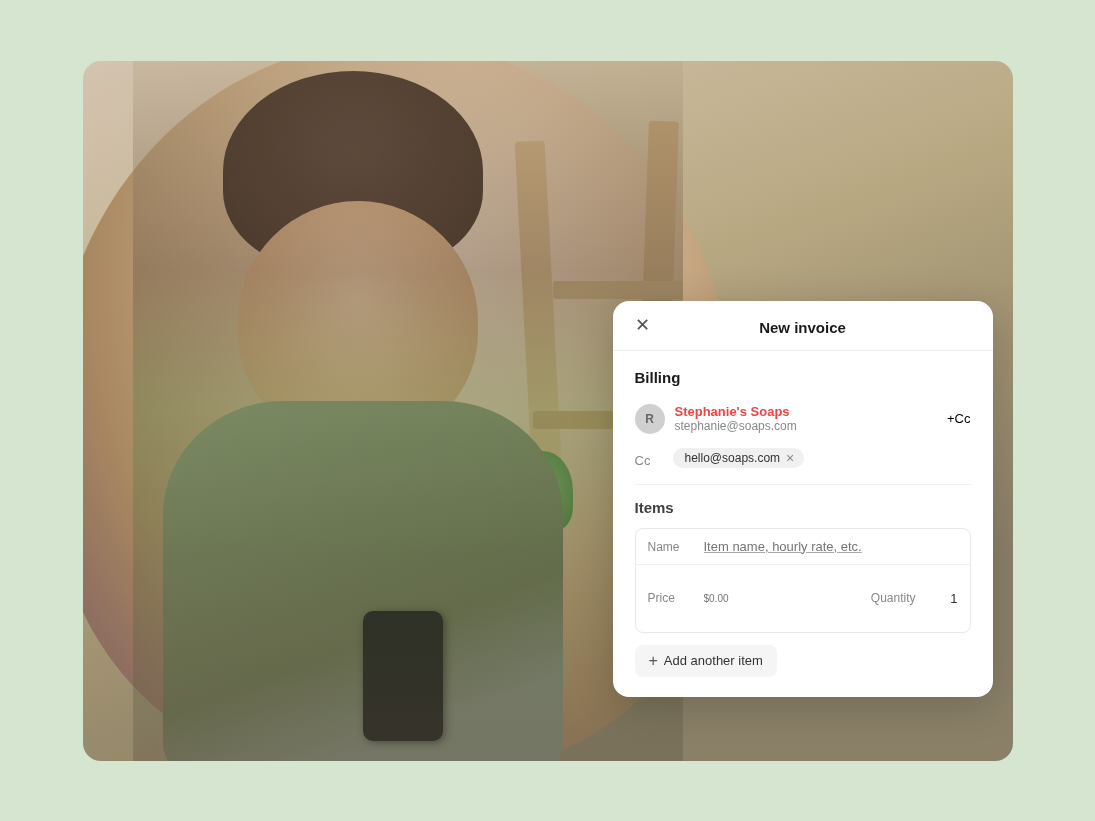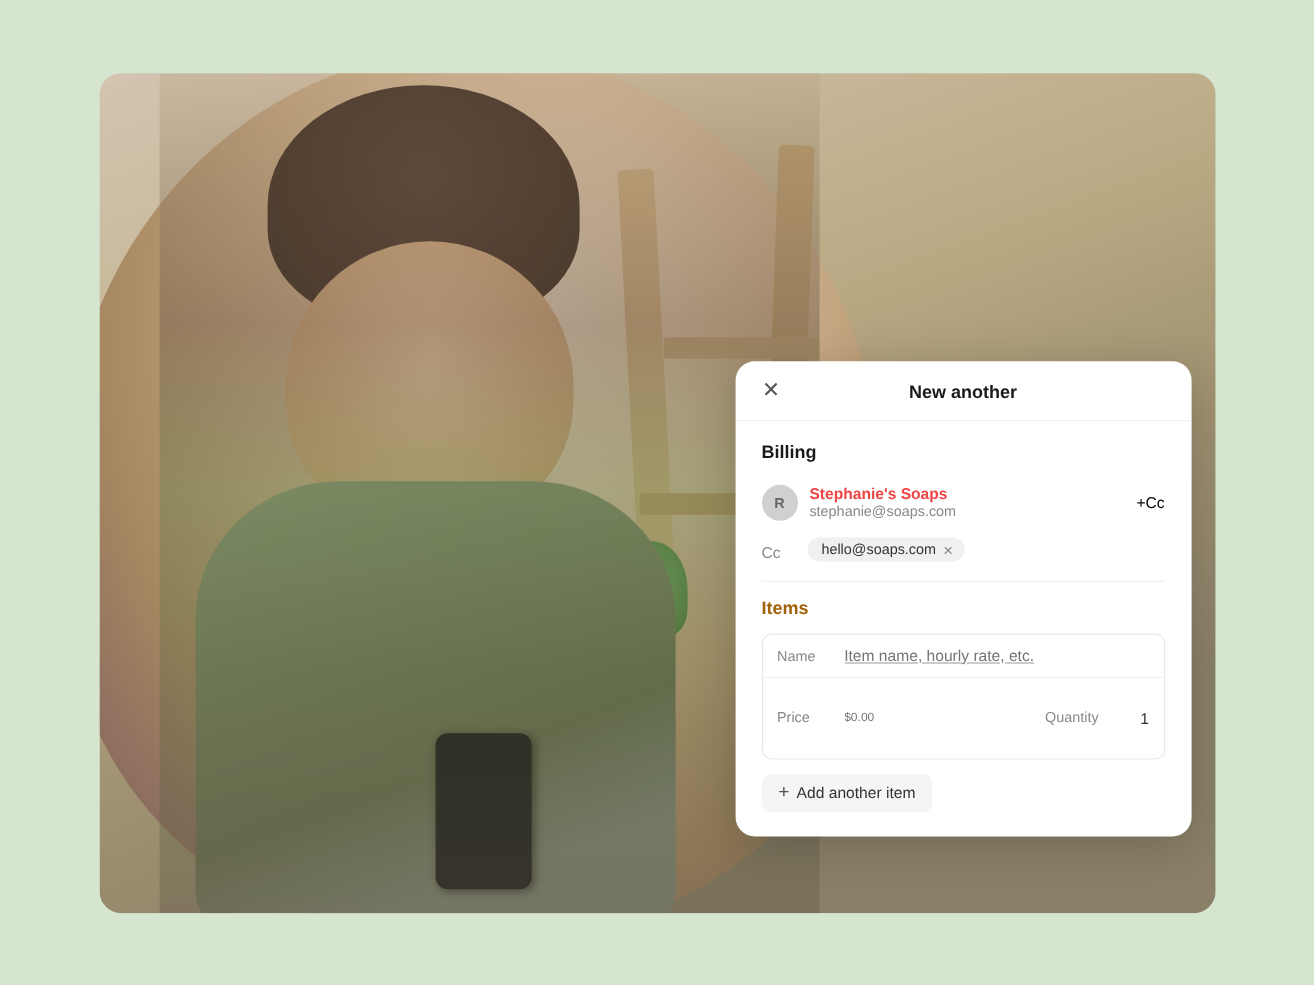--- a/index.html
+++ b/index.html
@@ -303,21 +303,21 @@
 
     .divider {
       border: none;
       border-top: 1px solid #f0f0f0;
       margin: 4px 0 14px;
     }
 
     .items-section-label {
       font-size: 15px;
       font-weight: 600;
-      color: #a16207;
+      color: #404040;
       margin-bottom: 12px;
     }
 
     .items-table {
       border: 1px solid #e8e8e8;
       border-radius: 8px;
       overflow: hidden;
       margin-bottom: 12px;
     }
 
@@ -416,21 +416,21 @@
     <div class="person-body"></div>
     <div class="person-phone"></div>
   </div>
 
   <div class="modal-card">
 
     <div class="modal-header">
       <button class="modal-close-btn">
         <span>✕</span>
       </button>
-      <span class="modal-title">New another</span>
+      <span class="modal-title">New invoice</span>
     </div>
 
     <div class="modal-body">
 
       <div class="section-label">Billing</div>
 
       <div class="billing-row">
         <div class="avatar-circle">
           <span>R</span>
         </div>

